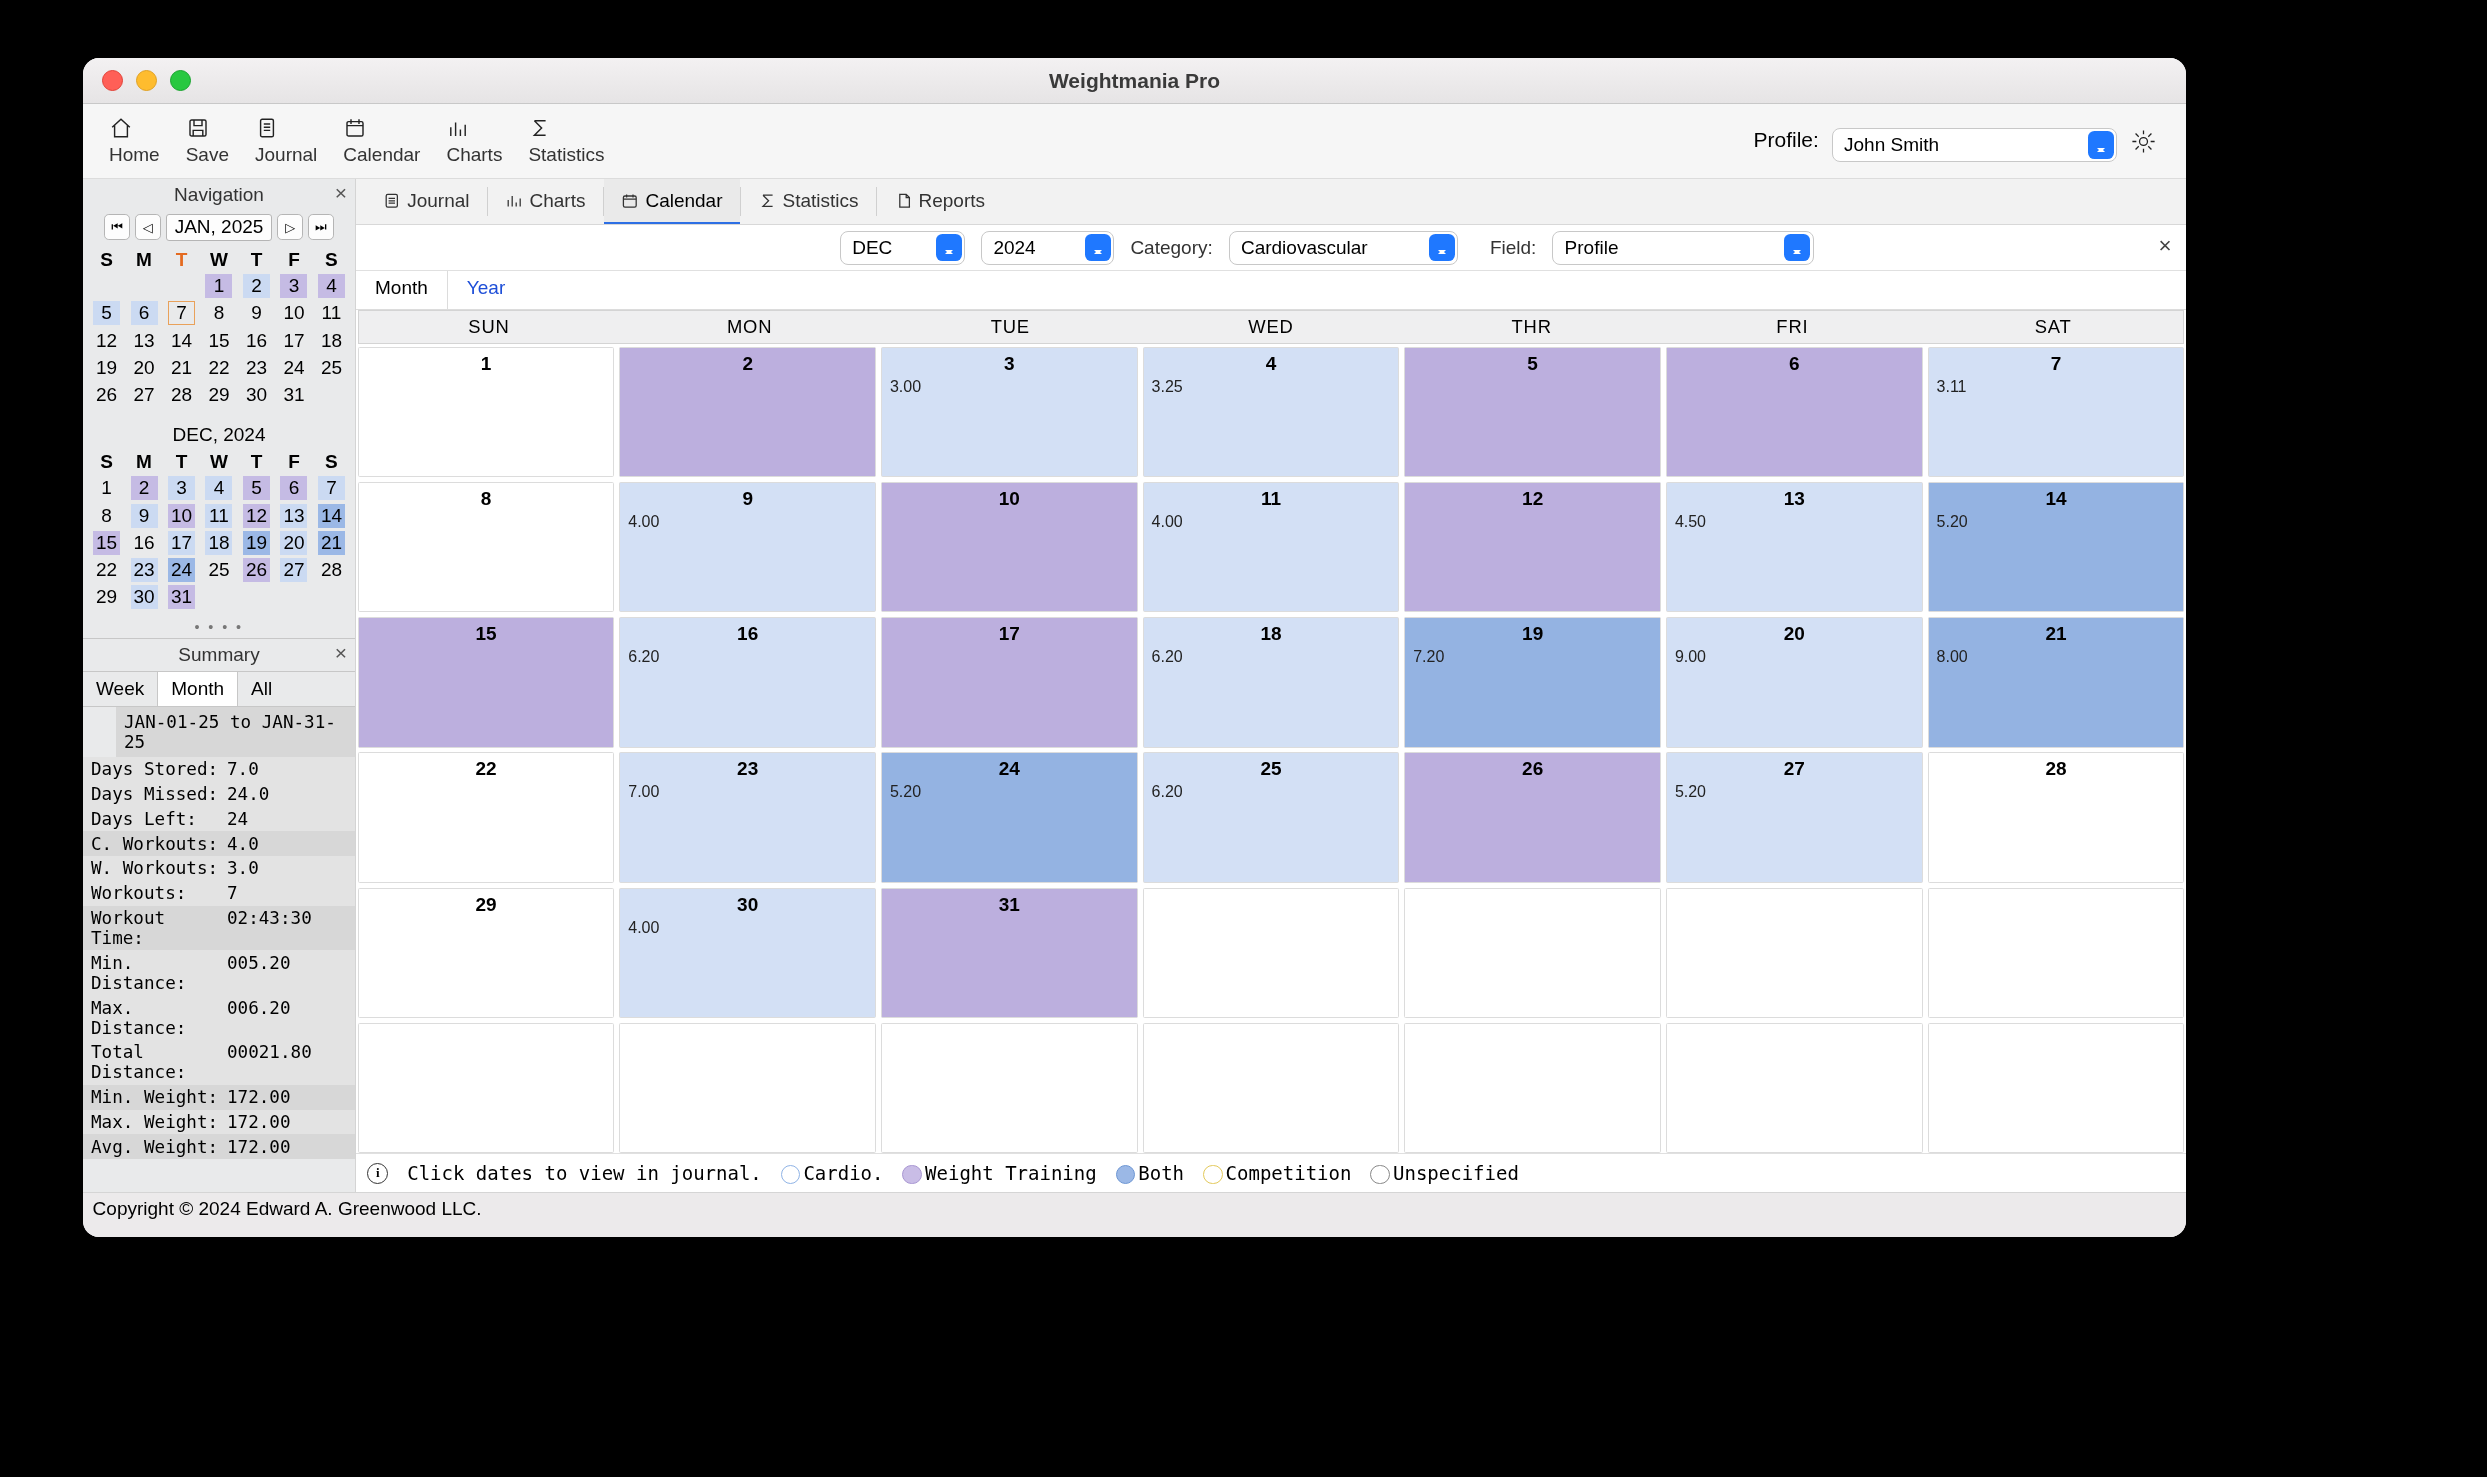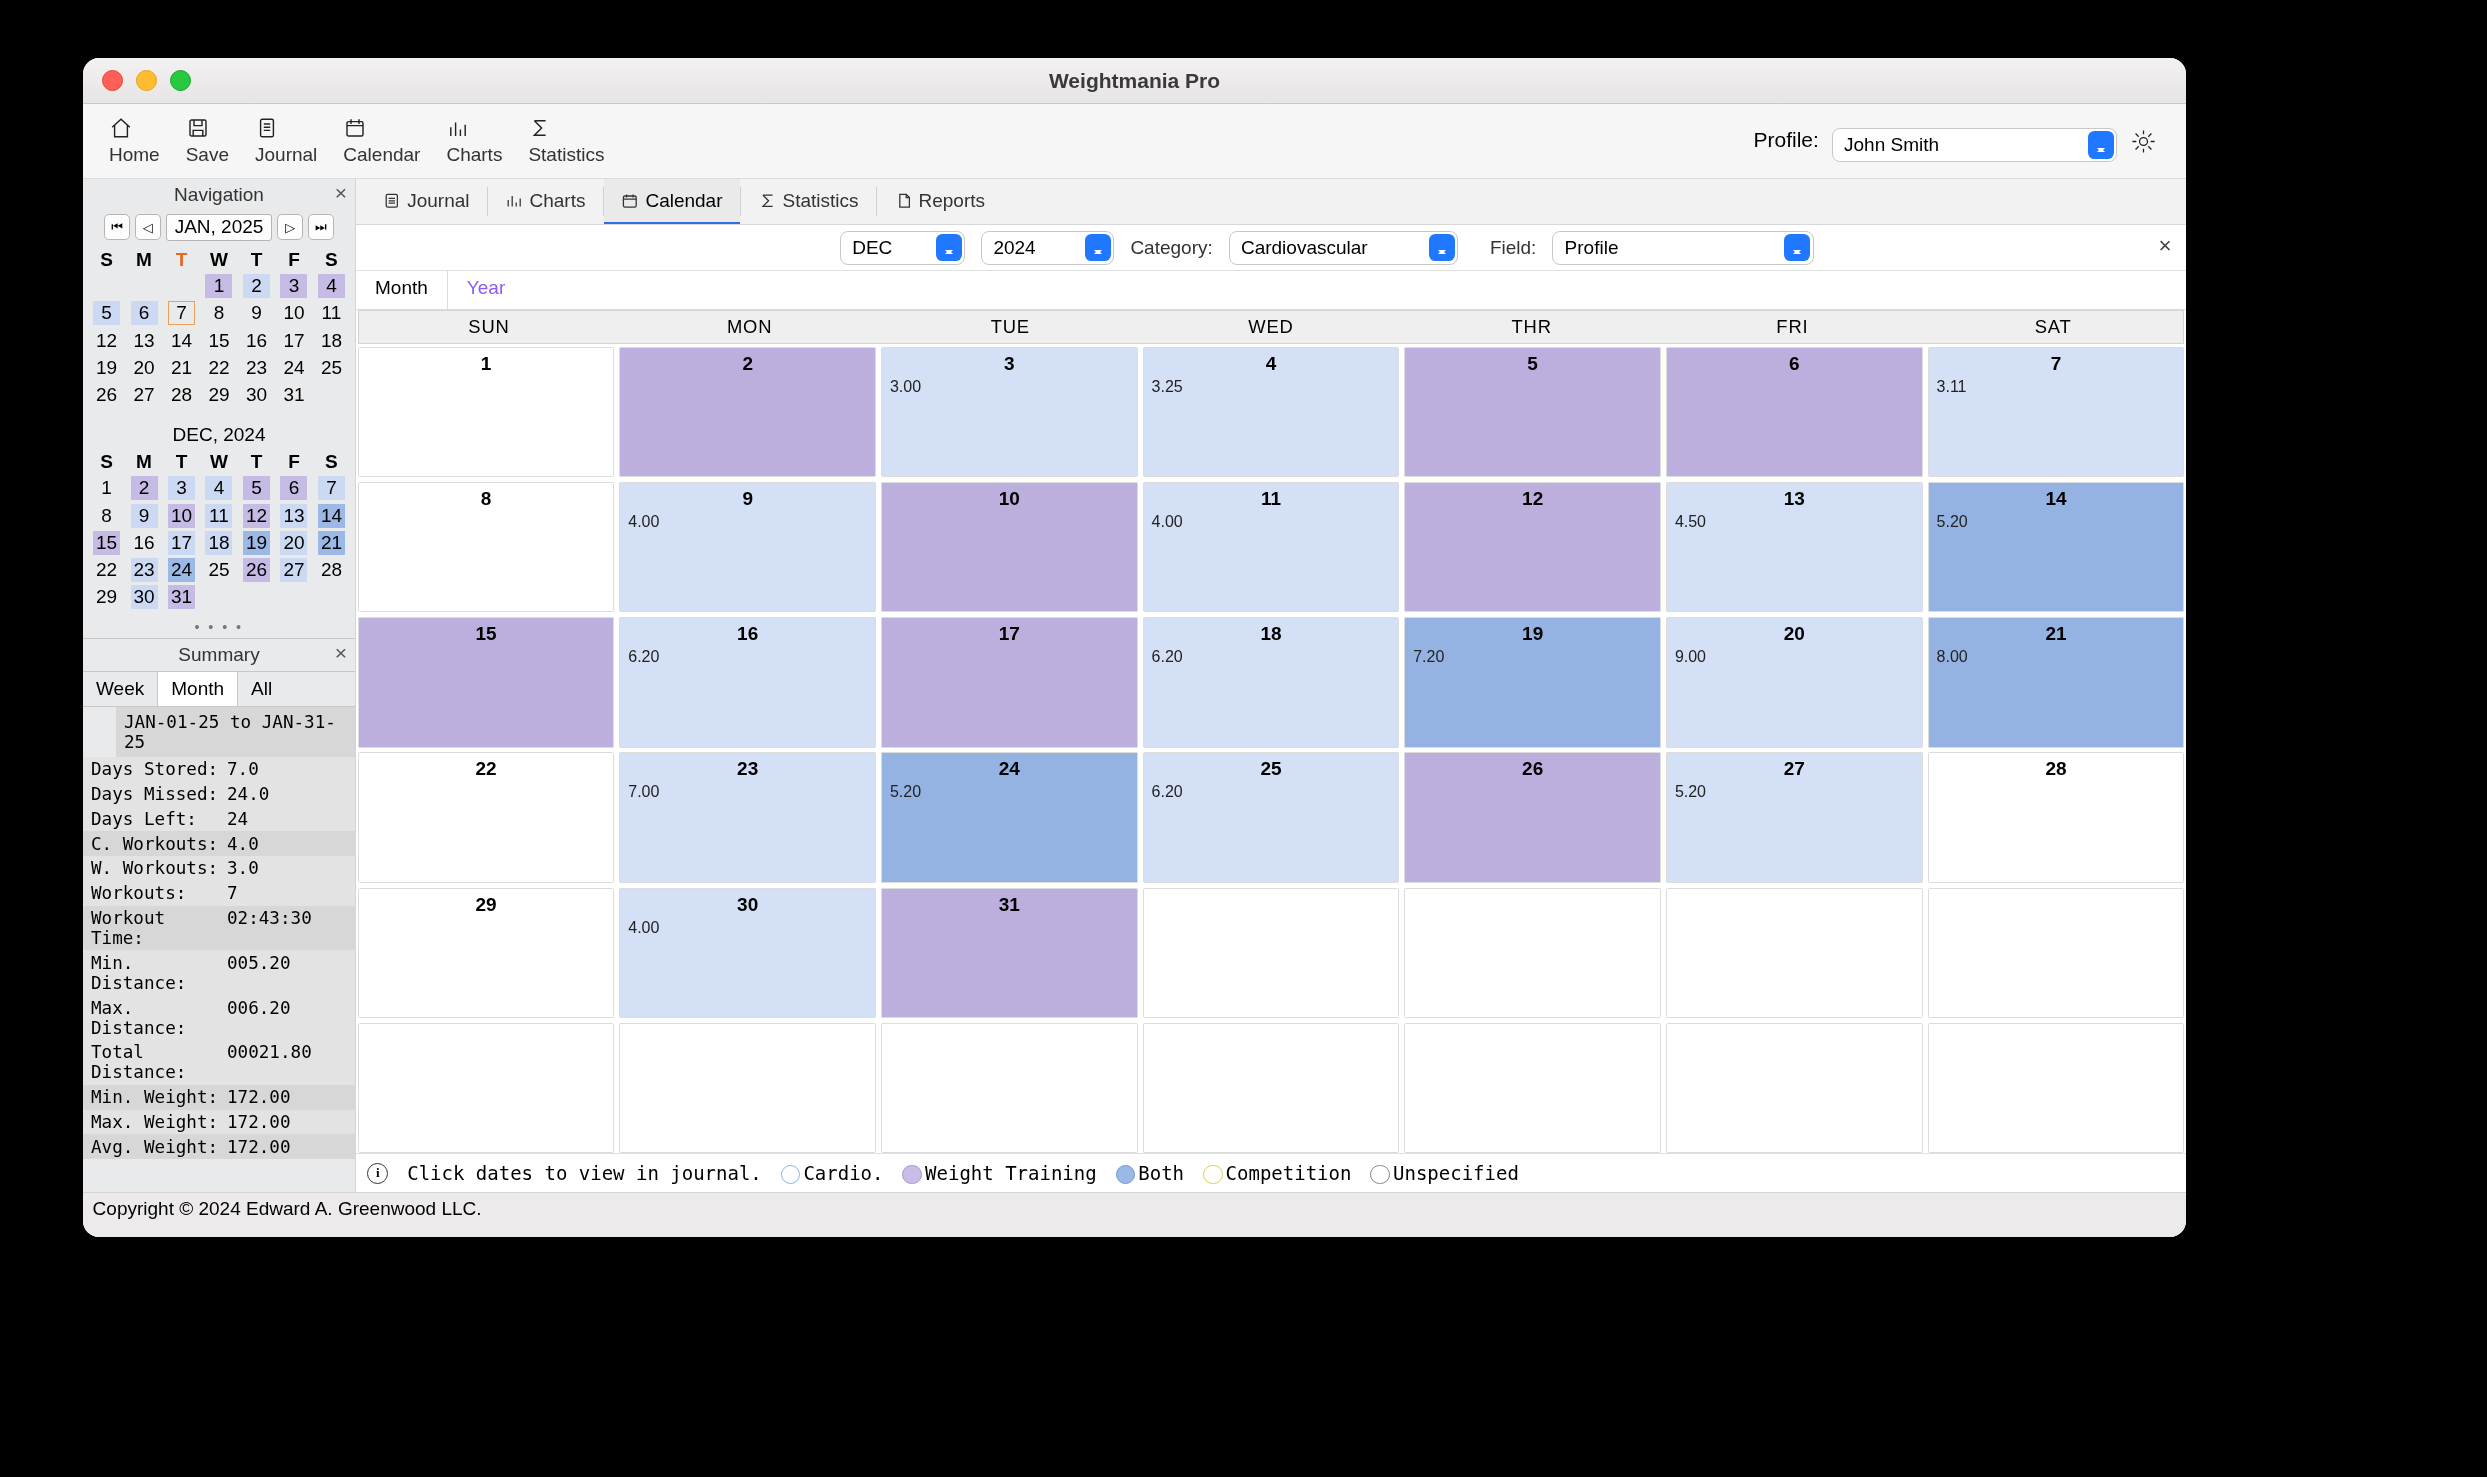--- a/index.html
+++ b/index.html
@@ -176,21 +176,21 @@
   font-size:19px;
   position:relative;
 }
 .filterbar .spacer{flex:0 0 449px;}
 .lbl{color:#333;}
 .close-x{position:absolute;right:14.4px;top:8px;font-size:22.4px;color:#444;}
 
 .viewtabs{height:38px;border-bottom:0.8px solid #dcdcdc;display:flex;}
 .viewtabs div{padding:6.4px 19px;font-size:19px;}
 .viewtabs .active{border-right:0.8px solid #dcdcdc;background:#fff;}
-.viewtabs div:not(.active){color:#8b5cf6;}
+.viewtabs div:not(.active){color:#1d4ed8;}
 
 .calendar{flex:1;display:flex;flex-direction:column;padding:0 1.6px;}
 .weekday-row{display:grid;grid-template-columns:repeat(7,1fr);background:#efeff0;border:0.8px solid #d4d4d4;}
 .weekday-row div{padding:4.8px 0;text-align:center;font-size:18.4px;letter-spacing:0.8px;}
 .weeks{flex:1;display:grid;grid-template-rows:repeat(6,1fr);gap:4.8px;padding-top:3.2px;}
 .week{display:grid;grid-template-columns:repeat(7,1fr);gap:4.8px;}
 .daycell{
   border:0.8px solid #dcdcdc;background:#fff;position:relative;
   border-radius:1.6px;padding:4.8px 8px;overflow:hidden;
 }

